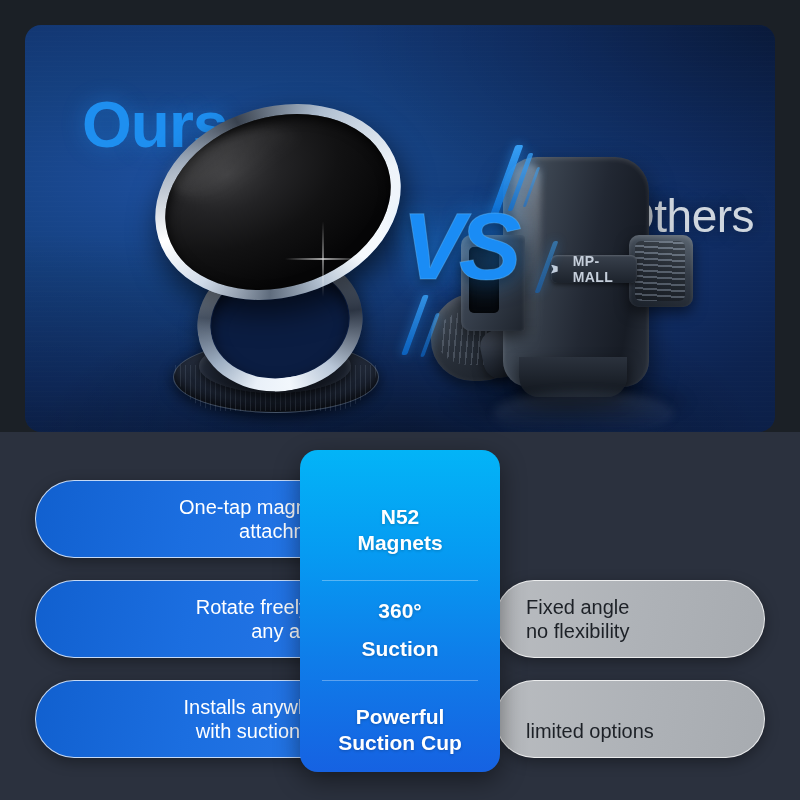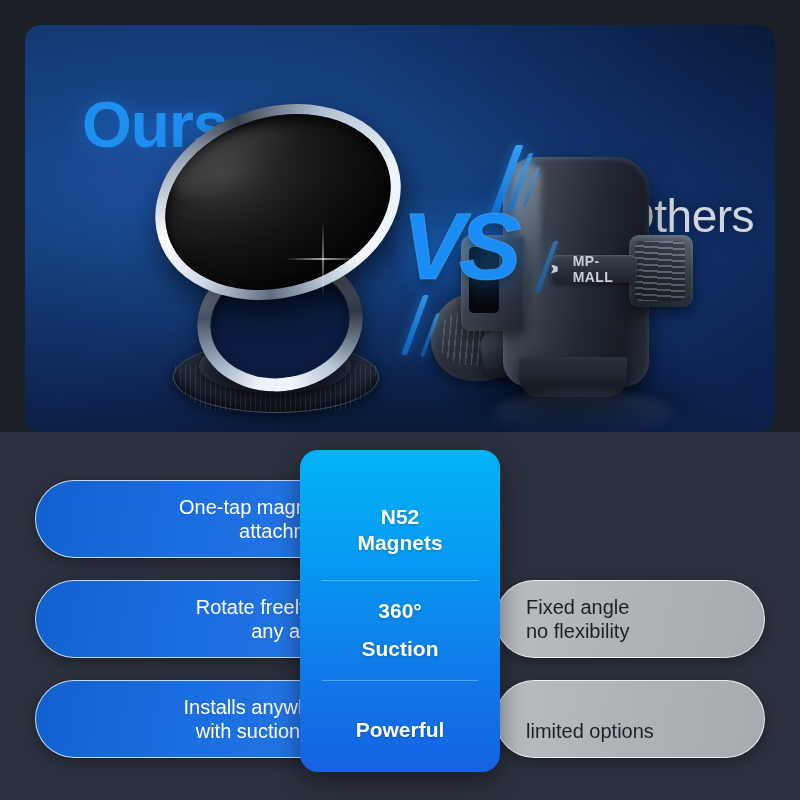--- a/index.html
+++ b/index.html
@@ -444,16 +444,17 @@
     <div class="center-cell cc-0">
       <span>N52</span>
       <span>Magnets</span>
     </div>
     <div class="center-cell cc-1">
       <span>360°</span>
       <span>Suction</span>
     </div>
     <div class="center-cell cc-2">
       <span>Powerful</span>
+      <span>Suction Cup</span>
     </div>
   </div>
 
 </div>
 
 </body></html>

